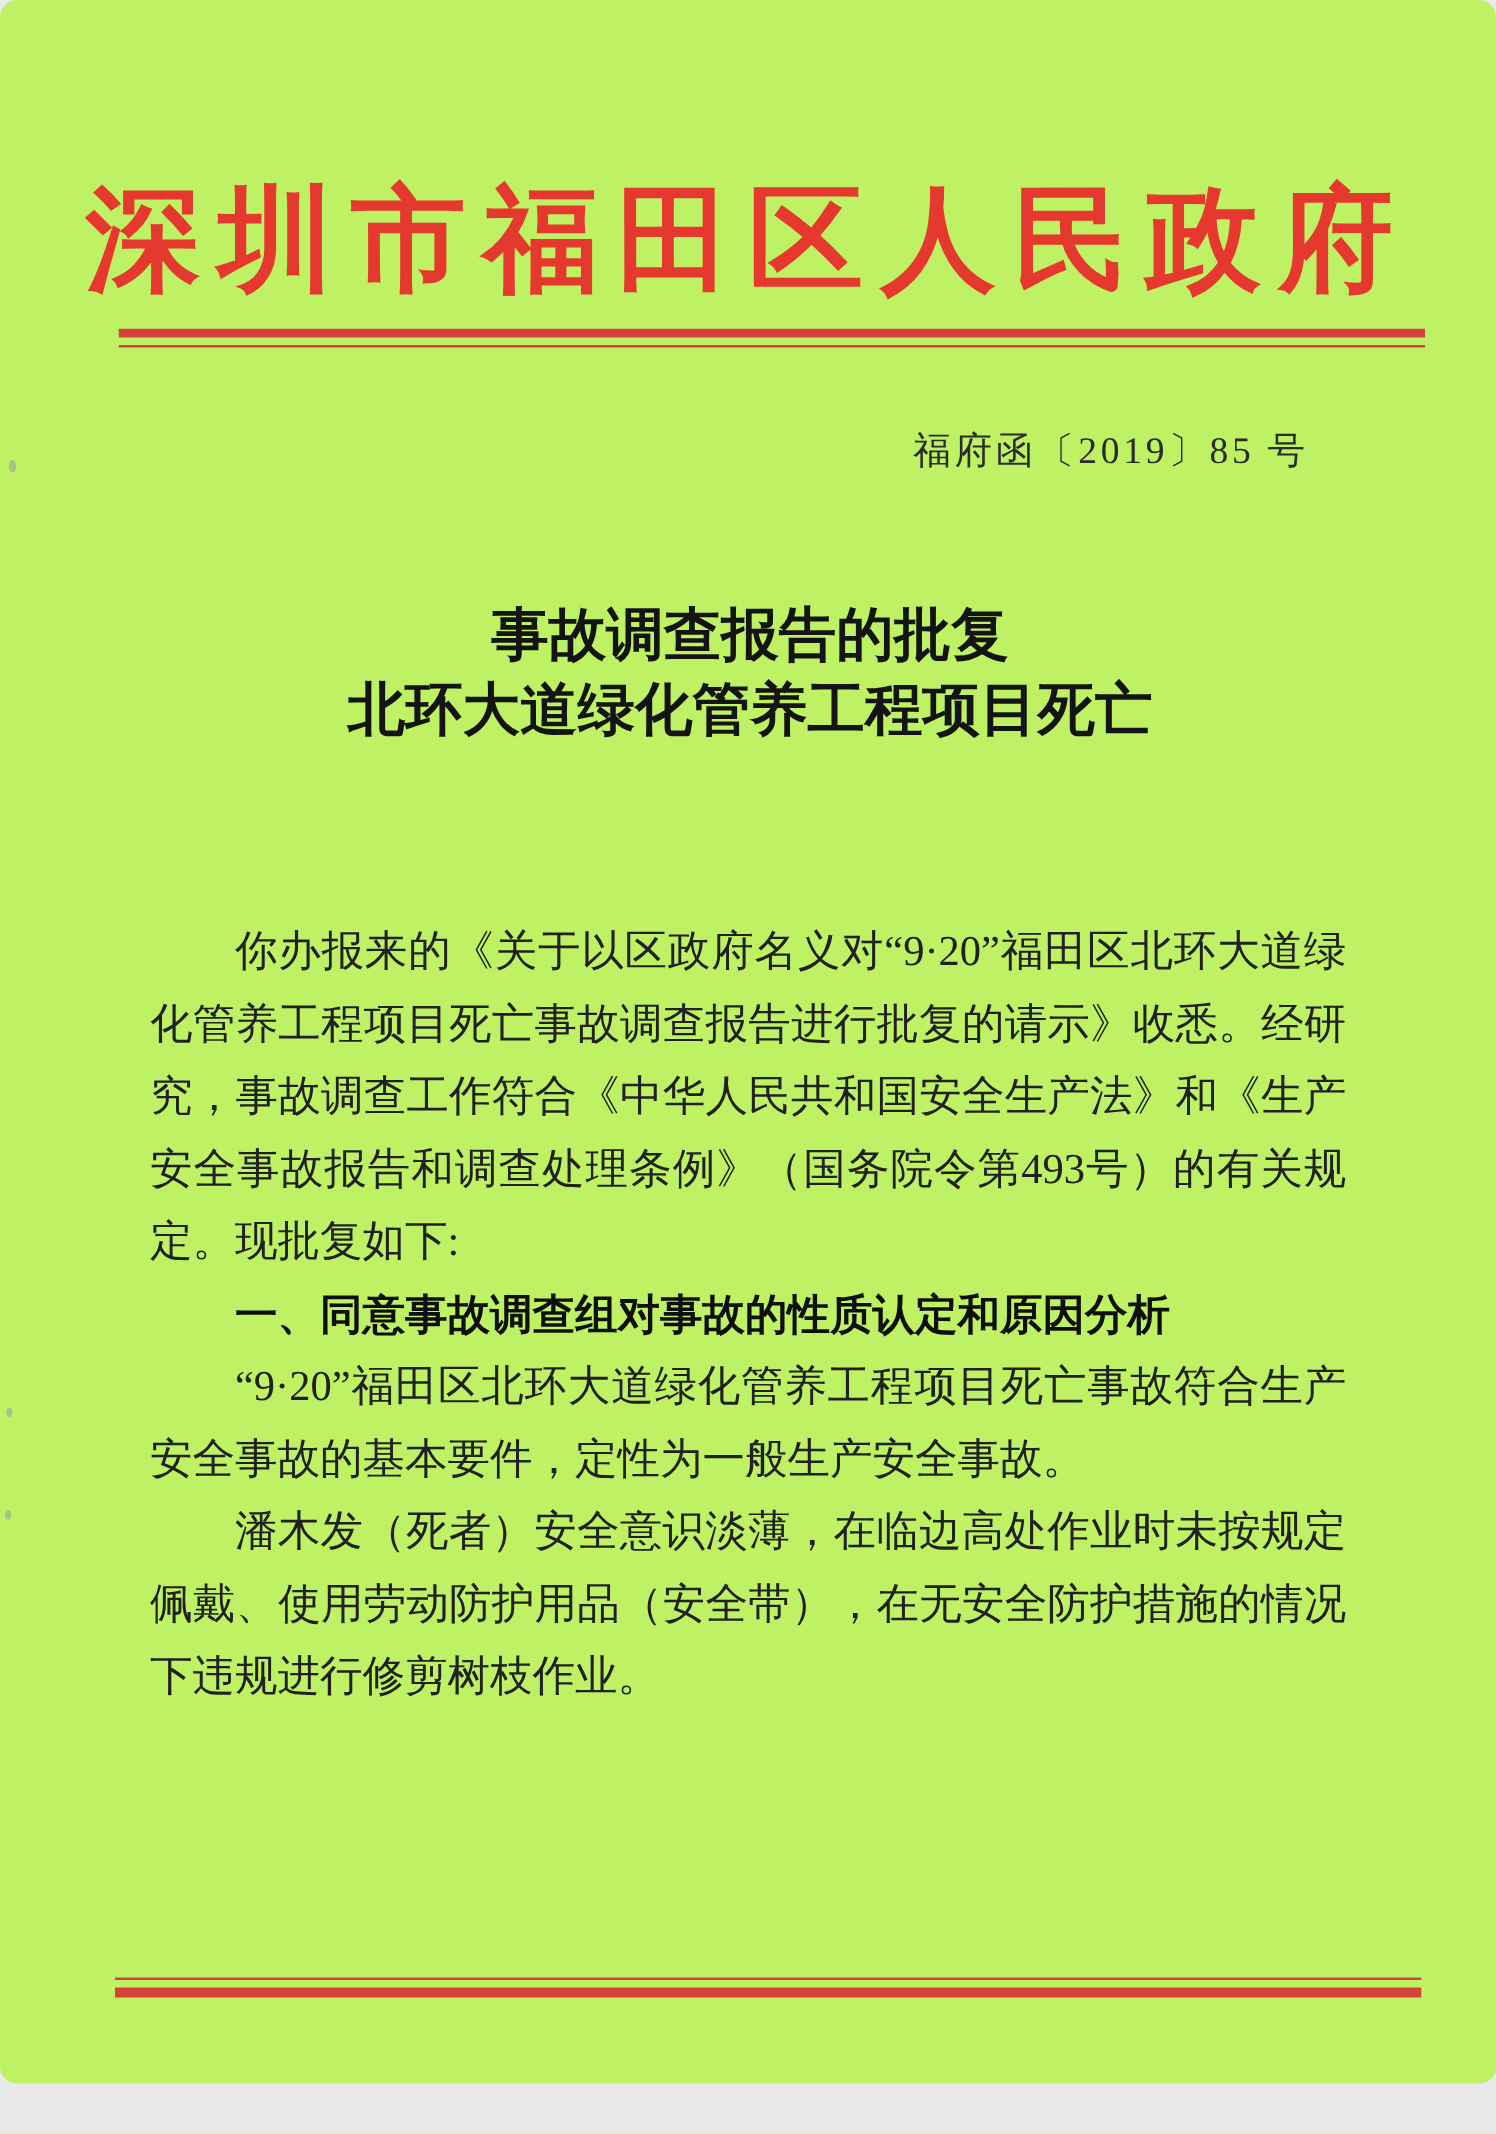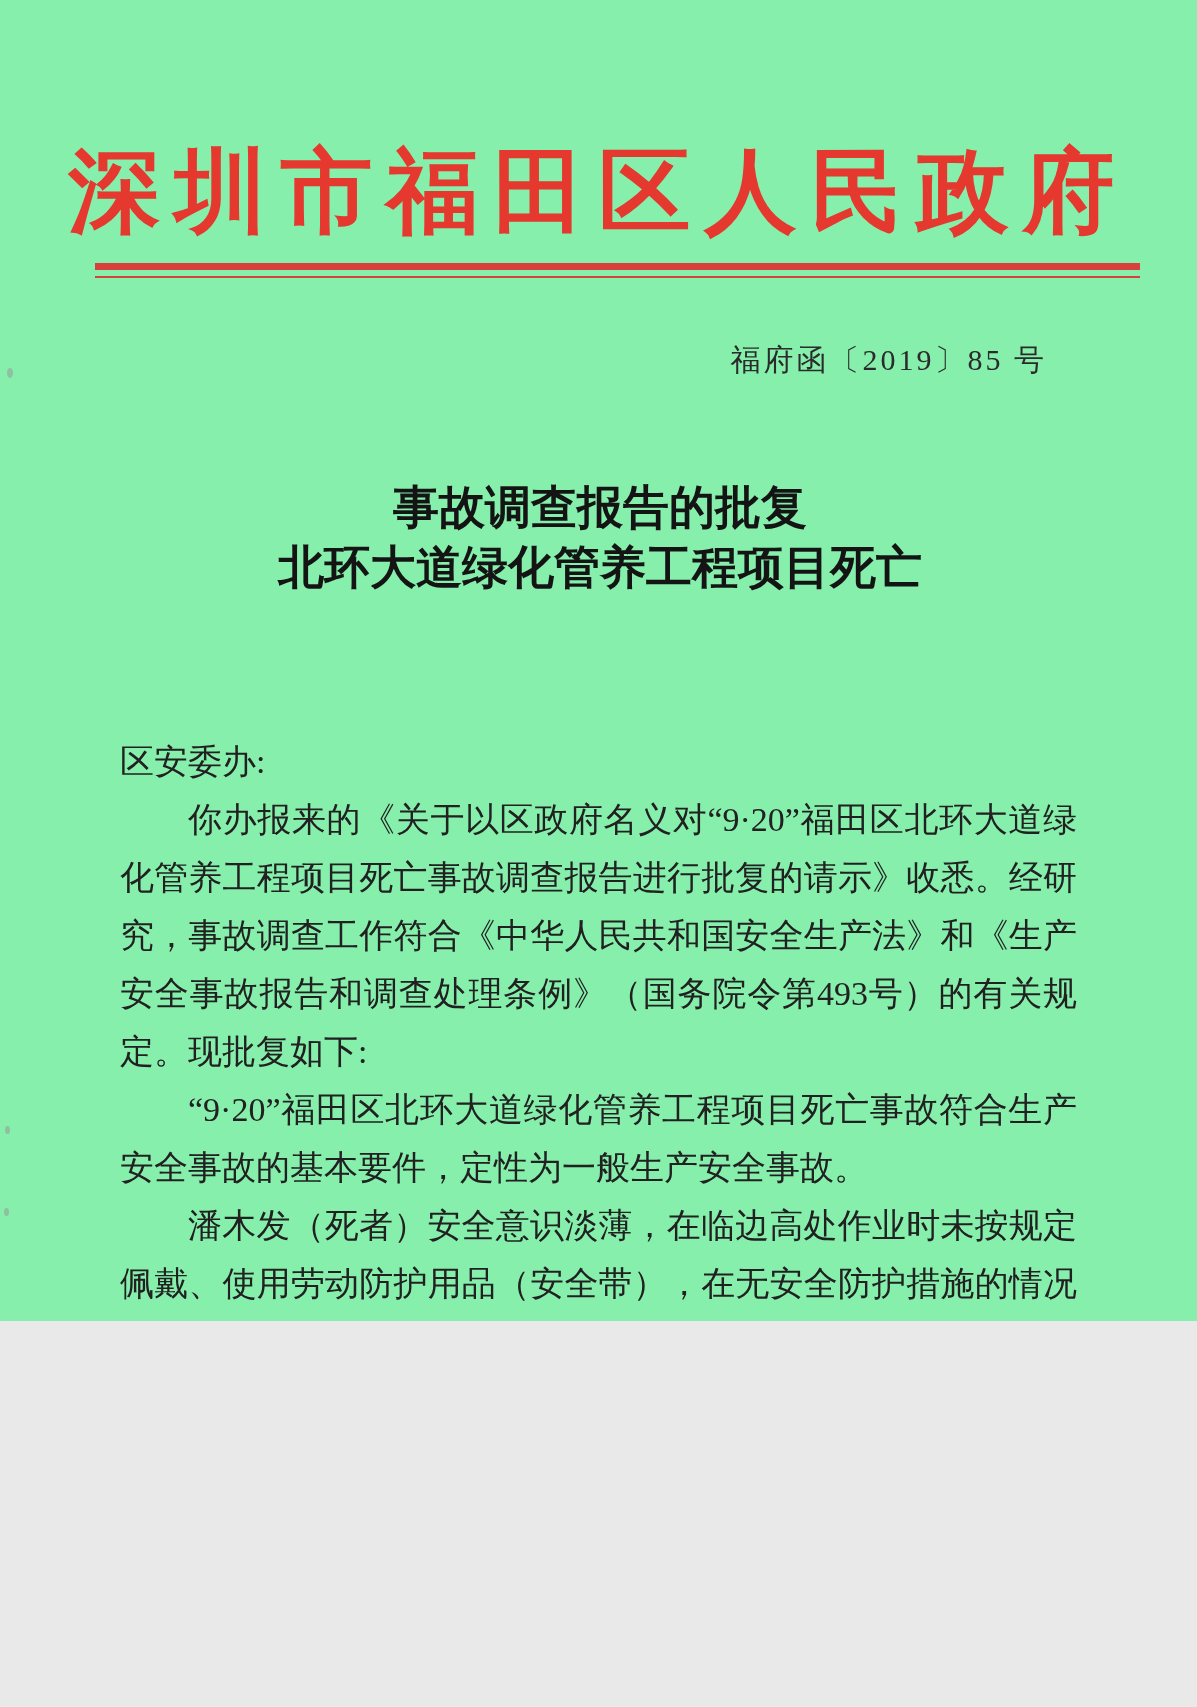--- a/index.html
+++ b/index.html
@@ -1,23 +1,24 @@
 <!DOCTYPE html>
 <html><head>
 <meta charset="utf-8">
 <style>
   html, body { margin:0; padding:0; background:#e9e9e9; }
   .page {
     position:relative;
-    width:1197px; height:1321px;
+    width:1197px; height:1667px;
     margin:0 auto;
     background:#fefefdu;
-    background-color:#86efac;
+    background-color:#bef264;
     overflow:hidden;
     font-family:"Liberation Serif","DejaVu Serif",serif;
+    border-radius:14px;
   }
 
   
   .letterhead-title {
     position:absolute; top:130px; left:0; width:100%;
     text-align:center;
     font-size:92px; font-weight:700;
     letter-spacing:14px;
     color:#e5382e;
     white-space:nowrap;
@@ -77,22 +78,22 @@
   <div class="rule rule-top-thin"></div>
 
   <div class="doc-number">福府函〔2019〕85 号</div>
 
   <div class="doc-title">
     <div>事故调查报告的批复</div>
     <div>北环大道绿化管养工程项目死亡</div>
   </div>
 
   <div class="doc-body">
-    <p>区安委办:</p>
     <p class="indent">你办报来的《关于以区政府名义对“9·20”福田区北环大道绿化管养工程项目死亡事故调查报告进行批复的请示》收悉。经研究，事故调查工作符合《中华人民共和国安全生产法》和《生产安全事故报告和调查处理条例》（国务院令第493号）的有关规定。现批复如下:</p>
+    <p class="section-heading">一、同意事故调查组对事故的性质认定和原因分析</p>
     <p class="indent">“9·20”福田区北环大道绿化管养工程项目死亡事故符合生产安全事故的基本要件，定性为一般生产安全事故。</p>
     <p class="indent">潘木发（死者）安全意识淡薄，在临边高处作业时未按规定佩戴、使用劳动防护用品（安全带），在无安全防护措施的情况下违规进行修剪树枝作业。</p>
   </div>
 
   <div class="rule rule-bottom-thin"></div>
   <div class="rule rule-bottom-thick"></div>
 
   <div class="speck speck-1"></div>
   <div class="speck speck-2"></div>
   <div class="speck speck-3"></div>

